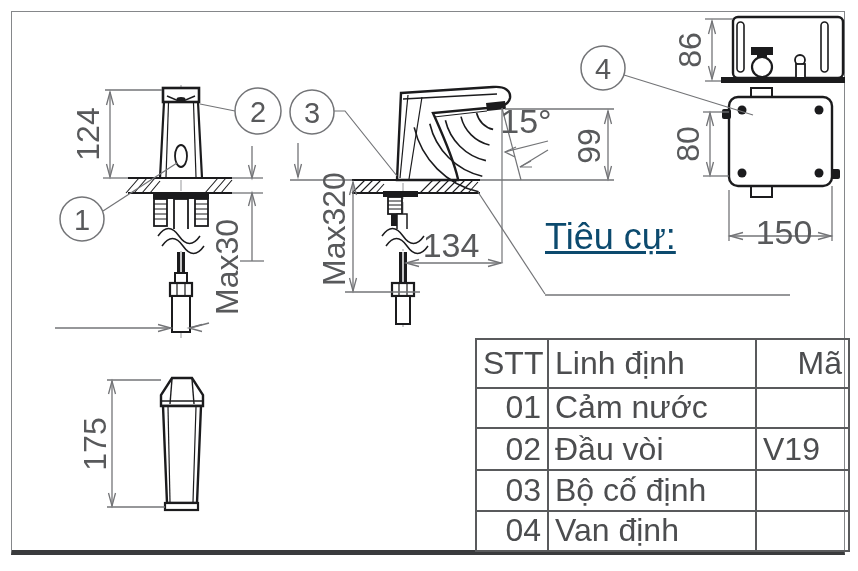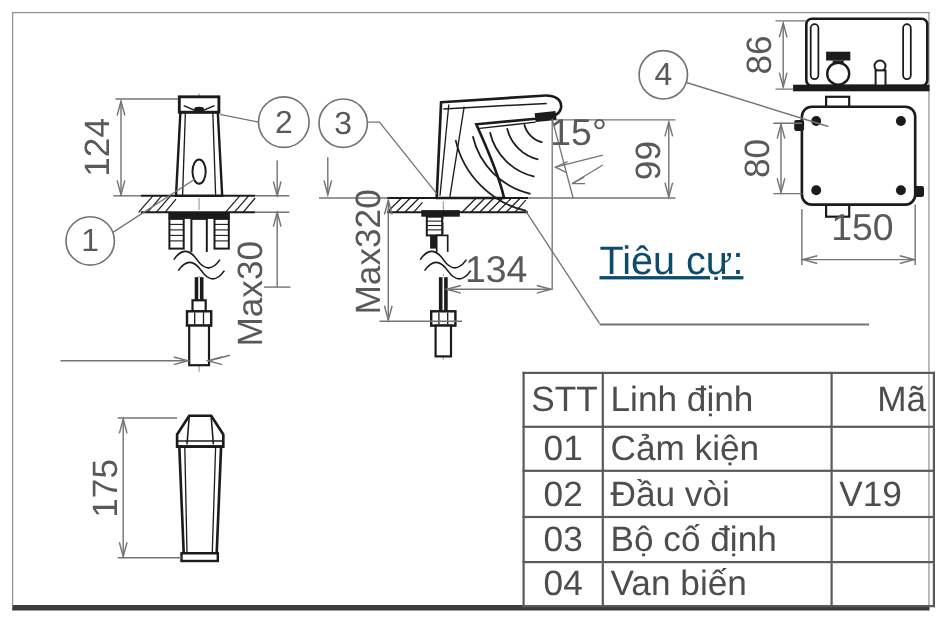--- a/index.html
+++ b/index.html
@@ -11,21 +11,21 @@
   .lbl{position:absolute;color:#58595b;white-space:nowrap;line-height:1;
        transform:translate(-50%,-50%);}
   .rot{transform:translate(-50%,-50%) rotate(-90deg);}
   .f32{font-size:32px;}
   .f34{font-size:34px;}
   .f29{font-size:29px;}
   .focal{position:absolute;color:#0c4a6e;font-size:36px;white-space:nowrap;line-height:1;text-decoration:underline;}
   table.parts{position:absolute;left:475px;top:338px;width:373px;height:214px;
       border-collapse:collapse;color:#4c4d4f;font-size:32px;table-layout:fixed;}
   table.parts td{border:2px solid #595a5c;padding:0 6px;overflow:hidden;}
-  td.c{text-align:center;padding:0;}
+  td.c{text-align:right;padding:0;}
   td.r{text-align:right;margin-left:39px;}
 </style>
 </head>
 <body>
 
 <div id="stage">
   <div id="frame"></div>
 
   <svg width="858" height="571" viewBox="0 0 858 571">
 
@@ -269,21 +269,21 @@
 
   <div class="lbl rot f32" style="left:88px;top:134px;">124</div>
   <div class="lbl rot f32" style="left:227px;top:267px;">Max30</div>
   <div class="lbl rot f32" style="left:95px;top:444px;">175</div>
   <div class="lbl rot f32" style="left:334px;top:229px;">Max320</div>
   <div class="lbl f34" style="left:451px;top:245px;text-align:center;">134</div>
   <div class="lbl f34" style="left:510px;top:121px;margin-left:16px;">15°</div>
   <div class="lbl rot f32" style="left:589px;top:146px;">99</div>
   <div class="lbl rot f32" style="left:690px;top:50px;">86</div>
   <div class="lbl rot f32" style="left:688px;top:144px;">80</div>
-  <div class="lbl f34" style="left:784px;top:207px;">150</div>
+  <div class="lbl f34" style="left:784px;top:232px;">150</div>
 
   <div class="lbl f29" style="left:82px;top:220px;">1</div>
   <div class="lbl f29" style="left:258px;top:112px;">2</div>
   <div class="lbl f29" style="left:312px;top:113px;">3</div>
   <div class="lbl f29" style="left:603px;top:69px;">4</div>
 
   <div class="focal" style="left:545px;top:219px;">Tiêu cự:</div>
 
   <table class="parts">
     <colgroup>
@@ -292,33 +292,33 @@
         <col style="width:93px">
       </colgroup>
     <tbody>
         <tr style="height:47px">
       <td class="c">STT</td>
       <td>Linh định</td>
       <td class="r">Mã</td>
     </tr>
     <tr style="height:25px">
       <td class="c">01</td>
-      <td>Cảm kiện</td>
+      <td>Cảm nước</td>
       <td></td>
     </tr>
     <tr style="height:41px">
       <td class="c">02</td>
       <td>Đầu vòi</td>
       <td>V19</td>
     </tr>
     <tr style="height:30px">
       <td class="c">03</td>
       <td>Bộ cố định</td>
       <td></td>
     </tr>
     <tr style="height:34px">
       <td class="c">04</td>
-      <td>Van biến</td>
+      <td>Van định</td>
       <td></td>
     </tr>
   </tbody>
     </table>
 </div>
 
 </body></html>

